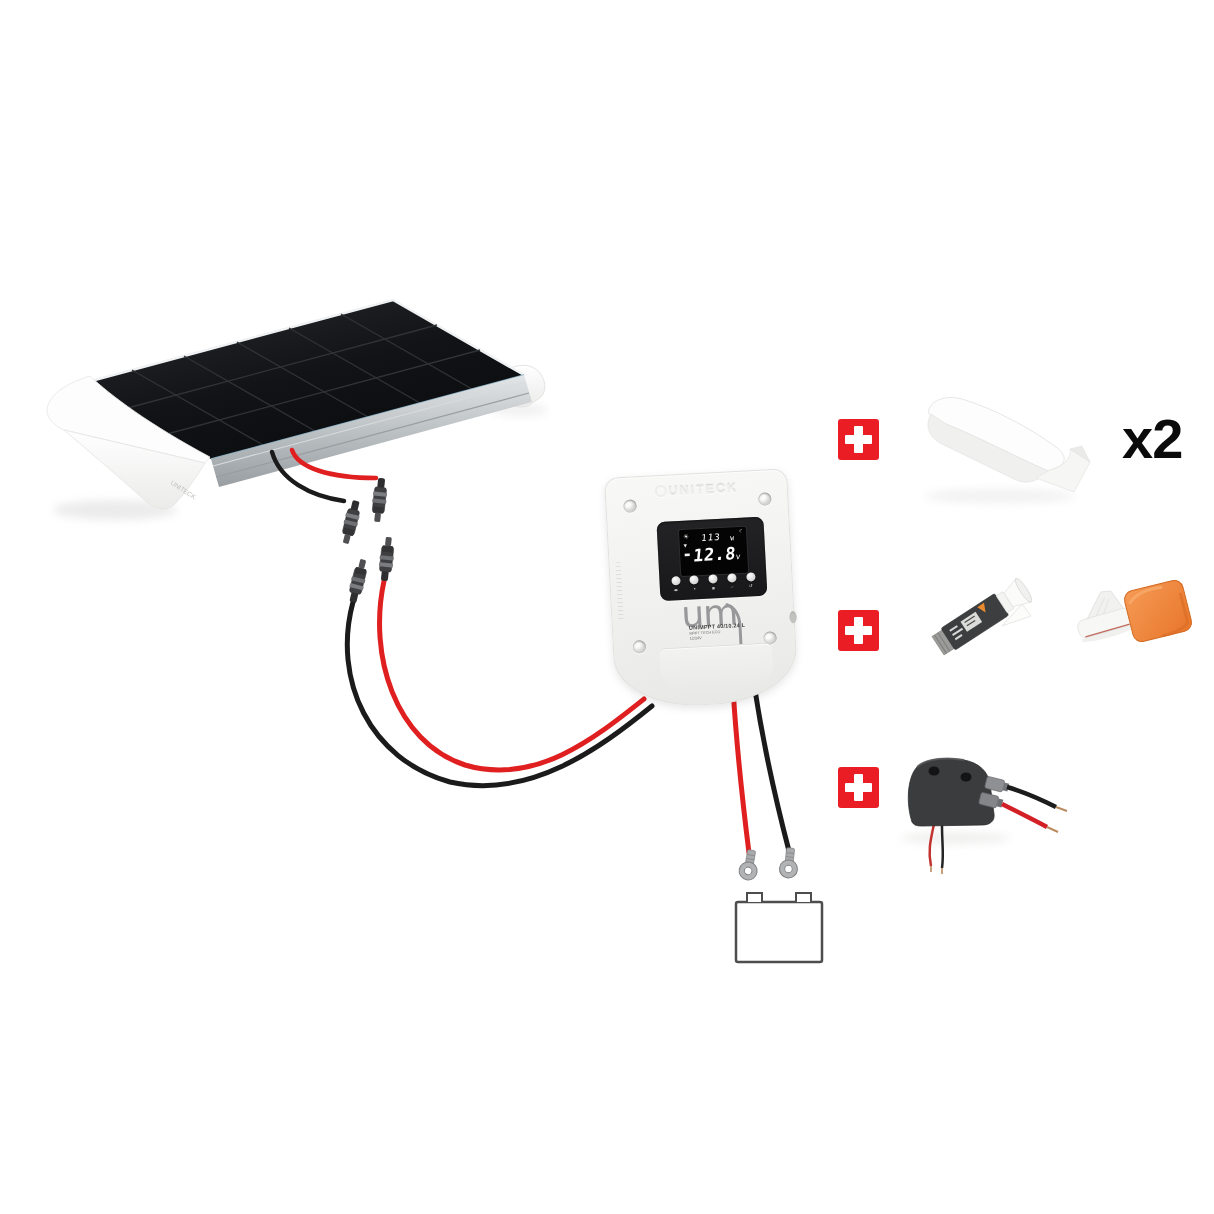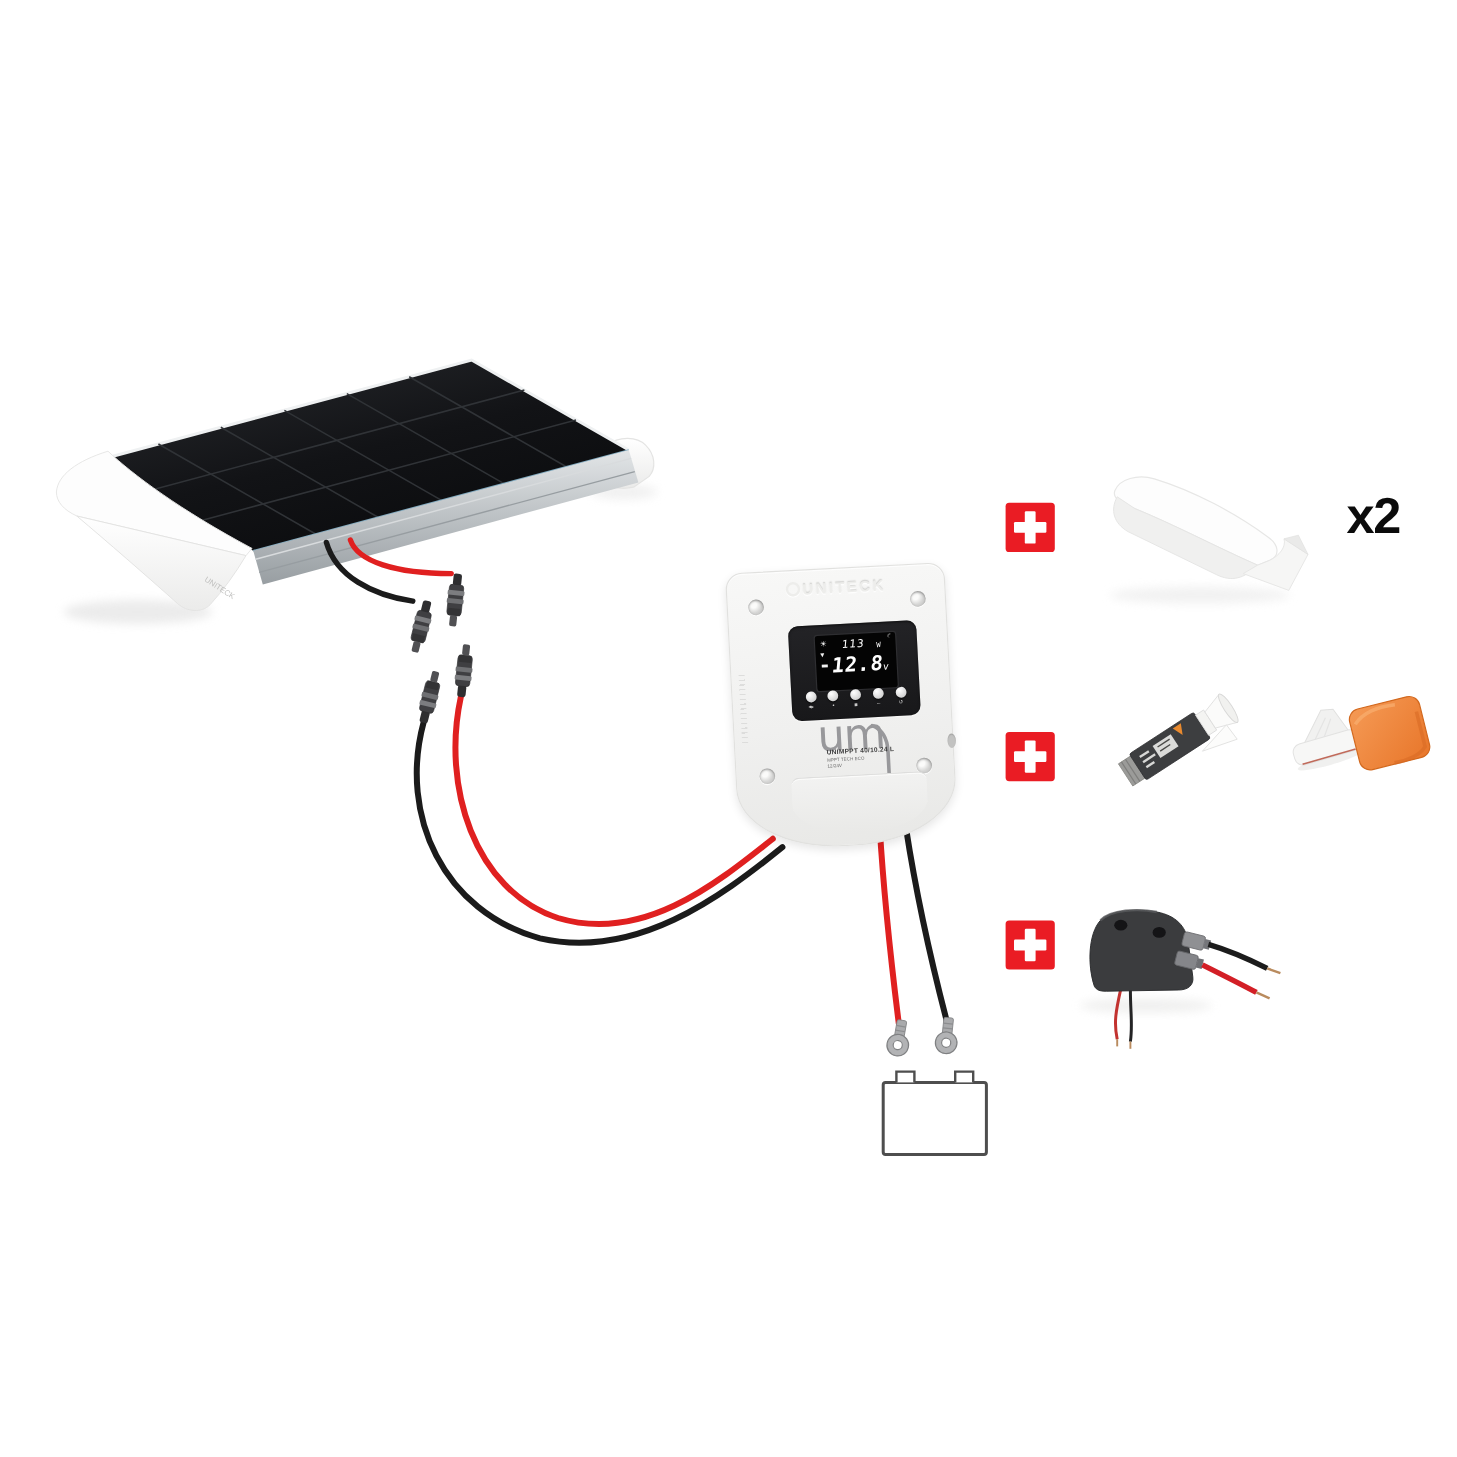--- a/index.html
+++ b/index.html
@@ -7,21 +7,21 @@
          font-family:"Liberation Sans",sans-serif;}
   .abs{position:absolute;}
 
   
   .plus{position:absolute;width:41px;height:41px;background:#ea1c24;border-radius:3px;}
   .plus::before,.plus::after{content:"";position:absolute;background:#fff;border-radius:1px;}
   .plus::before{left:7px;top:16px;width:27px;height:9px;}
   .plus::after{left:16px;top:7px;width:9px;height:27px;}
 
   
-  .qty{position:absolute;left:1122px;top:406px;font-size:42px;font-weight:700;color:#0b0b0b;
+  .qty{position:absolute;left:1122px;top:406px;font-size:56px;font-weight:700;color:#0b0b0b;
        letter-spacing:-1px;}
 
   
   .ctl{position:absolute;left:610px;top:473px;width:181px;height:230px;
        transform:rotate(-3deg);transform-origin:50% 50%;
        background:linear-gradient(175deg,#f8f8f7 0%,#f0f0ef 55%,#e8e8e6 100%);
        border:1px solid #e1e1df;
        border-radius:14px 14px 86px 86px / 14px 14px 52px 52px;
        box-shadow:0 3px 8px rgba(0,0,0,.10), inset 0 1px 0 #fdfdfd;}
   .screw{position:absolute;width:13px;height:13px;border-radius:50%;

